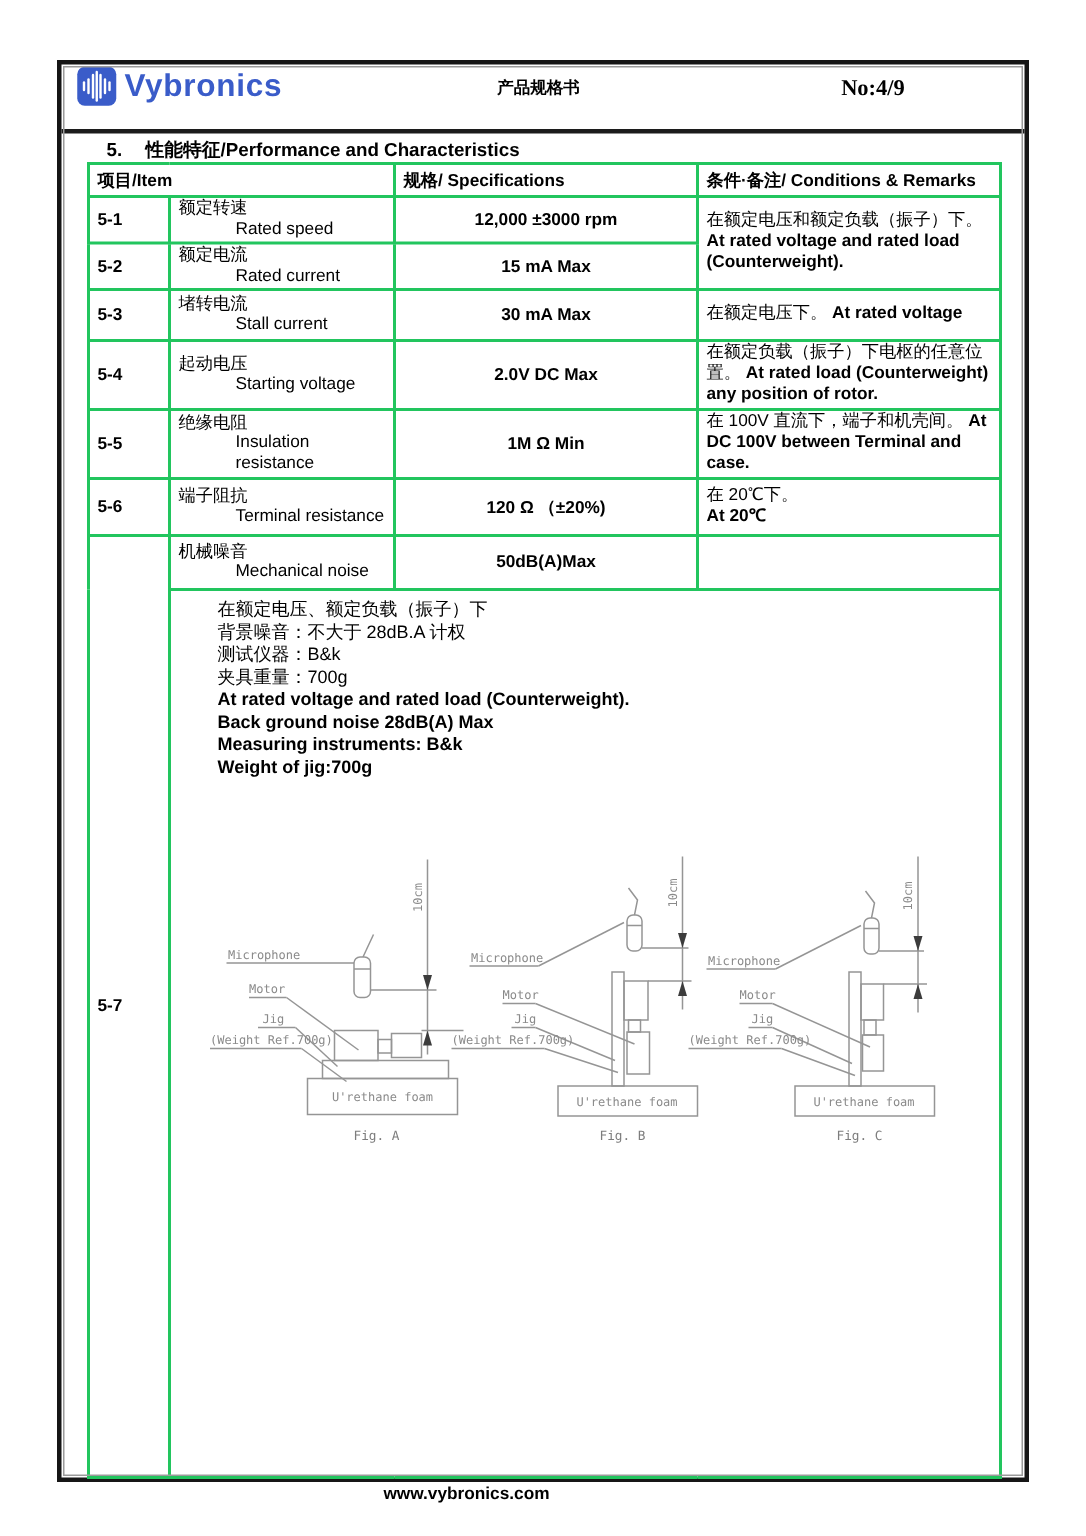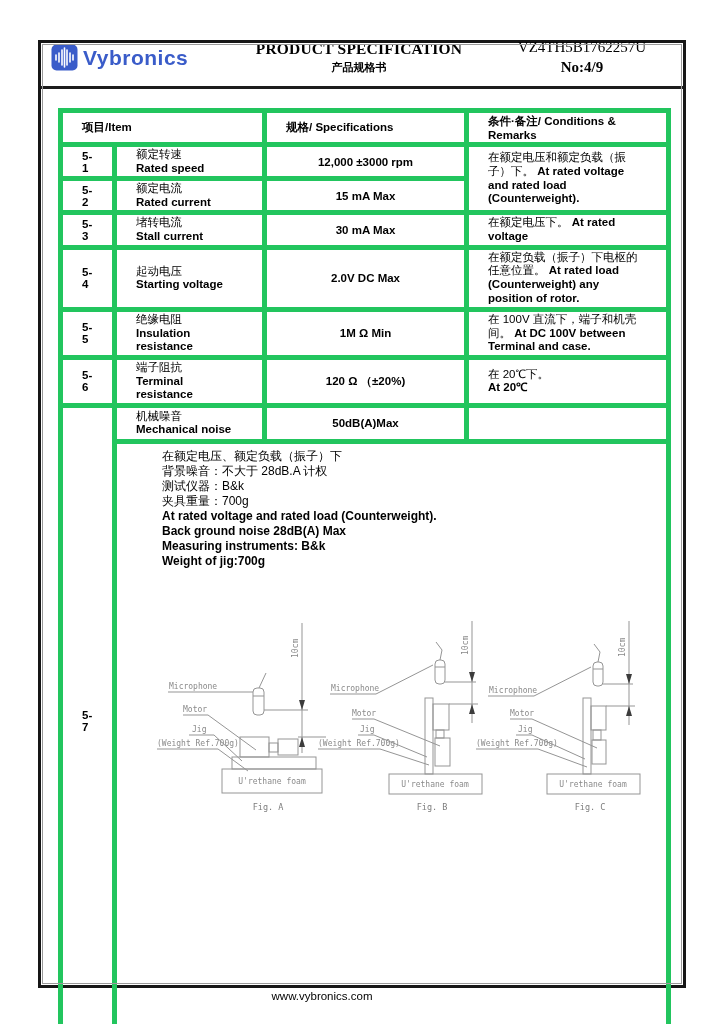--- a/index.html
+++ b/index.html
@@ -27,42 +27,42 @@
   .hdr-pn{font-size:15px;}
   .hdr-pg{font-weight:bold;font-size:15px;margin-top:3px;}
   
   .sect{position:absolute;left:30px;top:49px;font-weight:bold;font-size:12.5px;}
   .sect .no{display:inline-block;width:26px;}
   
   table.spec{
     position:absolute;left:17px;top:65px;width:608px;
     border-collapse:collapse;table-layout:fixed;font-size:11.5px;
   }
-  table.spec td{border:5px solid #22c55e;padding:1px 19px;vertical-align:middle;overflow:hidden;}
+  table.spec td{border:2px solid #22c55e;padding:1px 5px;vertical-align:middle;overflow:hidden;}
   td.num{font-weight:bold;padding-left:8px;}
   td.name{padding-left:24px;line-height:13.5px;}
   .zh{display:block;}
-  .en{display:block;font-weight:bold;}
+  .en{display:block;font-weight:normal;margin-left:38px;}
   td.spec-v{font-weight:bold;padding-left:6px;text-align:center;}
   td.hcell{font-weight:bold;height:18px;padding-left:6px;}
   td.rem{line-height:13.8px;padding:2px 5px;}
   .rem-en{font-weight:bold;}
   td.cell57{vertical-align:top;padding:0;margin-left:36px;}
   .c57{position:relative;width:100%;height:588px;}
   .notes{position:absolute;left:26px;top:4px;line-height:15px;font-size:12px;white-space:pre-line;}
   .notes-en{top:64px;font-weight:bold;}
   .figs{position:absolute;left:0;top:168px;width:556px;height:210px;}
   .fig{position:absolute;top:0;}
   .fig text{font-family:"DejaVu Sans Mono",monospace;font-size:8px;fill:#8a8a8a;}
   .fig .cap{font-size:8.5px;fill:#7d7d7d;}
   .fig line,.fig rect,.fig polyline{stroke:#959595;fill:none;stroke-width:1;}
   .fig .arr{fill:#3c3c3c;stroke:none;}
   
   .footer{position:absolute;left:0;top:990px;width:622px;text-align:center;
-    font-weight:normal;font-size:11.5px;padding-left:11px;}
+    font-weight:bold;font-size:11.5px;}
 </style>
 </head>
 <body>
 
 <div class="frame">
 
   <div class="hdr">
     <div class="logo">
       <svg width="27" height="27" viewBox="0 0 27 27">
         <rect x="0.5" y="0.5" width="26" height="26" rx="5" fill="#3a5cc9"></rect>
@@ -72,29 +72,30 @@
           <line x1="11" y1="6" x2="11" y2="21"></line>
           <line x1="13.5" y1="4" x2="13.5" y2="23"></line>
           <line x1="16" y1="6" x2="16" y2="21"></line>
           <line x1="19" y1="9" x2="19" y2="18"></line>
           <line x1="22" y1="11" x2="22" y2="16"></line>
         </g>
       </svg>
       <span class="brand">Vybronics</span>
     </div>
     <div class="hdr-center">
-      <div class="hdr-t1">PRODUCT SPECIFICATION</div>
       <div class="hdr-t2">产品规格书</div>
     </div>
     <div class="hdr-right">
-      <div class="hdr-pn">VZ4TH5B1762257U</div>
       <div class="hdr-pg">No:4/9</div>
     </div>
   </div>
 
+  <div class="sect">
+    <span class="no">5.</span><span>性能特征/Performance and Characteristics</span>
+  </div>
 
   <table class="spec">
     <colgroup>
         <col style="width:54px">
         <col style="width:150px">
         <col style="width:202px">
         <col style="width:202px">
       </colgroup>
     <tbody>
         <tr style="height:18px">

